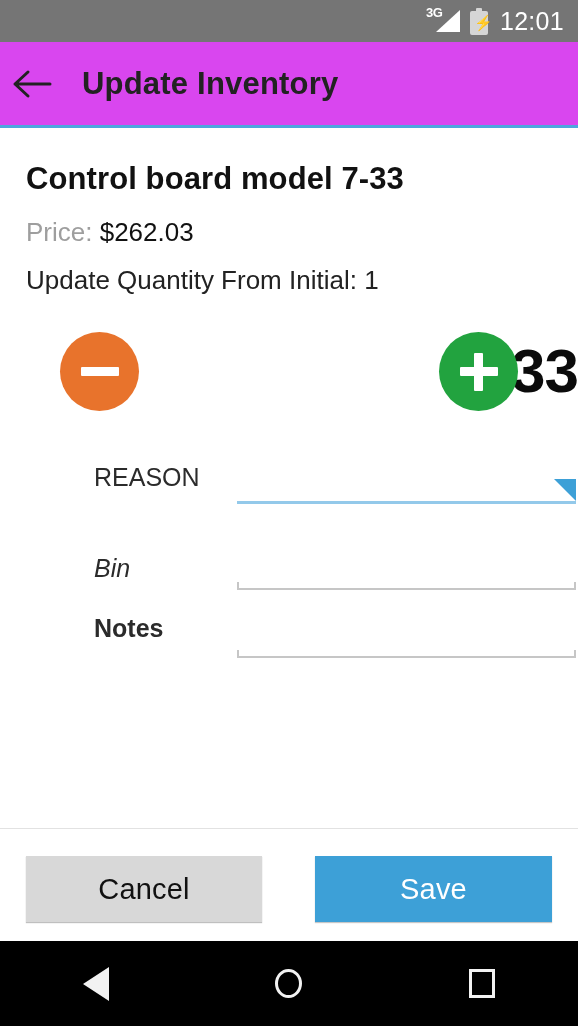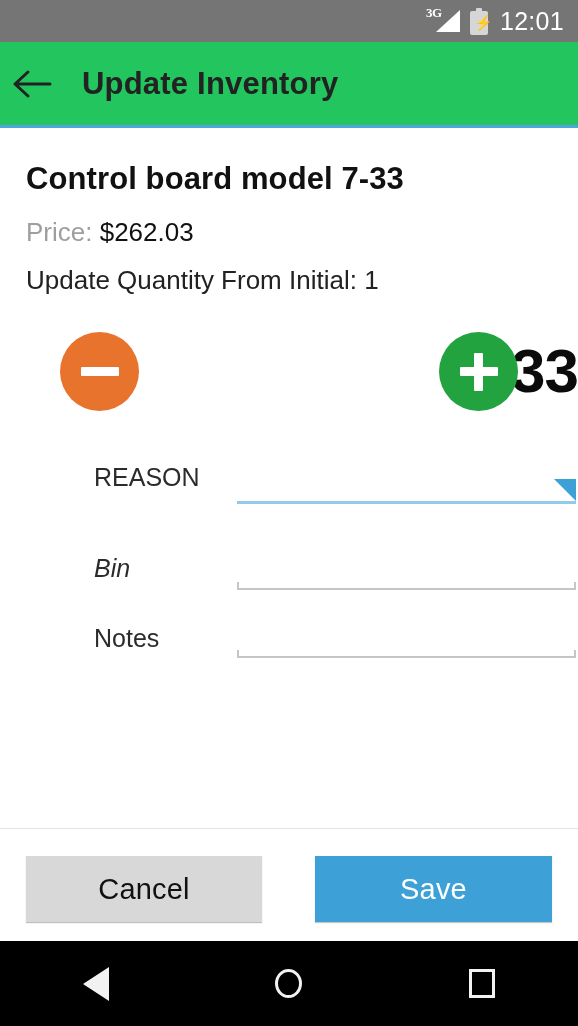--- a/index.html
+++ b/index.html
@@ -51,21 +51,20 @@
     opacity: 0;
   }
   .sb-signal .g3 {
     position: absolute;
     left: -4px; top: -2px;
     font-size: 13px;
     font-weight: bold;
     color: #ffffff;
     letter-spacing: -0.5px;
     line-height: 13px;
-    font-family: Liberation Serif, serif;
   }
   .sb-battery {
     position: relative;
     width: 18px;
     height: 27px;
     margin-right: 12px;
   }
   .sb-battery .body {
     position: absolute;
     left: 0; top: 3px;
@@ -95,21 +94,21 @@
     line-height: 25px;
     letter-spacing: 0.3px;
   }
 
   
   .app-bar {
     position: absolute;
     top: 42px; left: 0;
     width: 578px;
     height: 83px;
-    background: #22c55e;
+    background: #d946ef;
     display: flex;
     align-items: center;
   }
   .back-btn {
     width: 64px;
     height: 83px;
     display: flex;
     align-items: center;
     justify-content: center;
   }
@@ -424,21 +423,21 @@
           <div class="text-field">
             <input type="text" placeholder="" style="">
             <span class="tick-l"></span>
             <span class="underline"></span>
             <span class="tick-r"></span>
           </div>
         </div>
       </div>
 
       <div class="field-row" style="height:68px;">
-        <div class="field-label" style="top:24px;">Notes</div>
+        <div class="field-label" style="top:14px;font-weight:bold;">Notes</div>
         <div class="field-ctl" style="top:12px;">
           <div class="text-field">
             <input type="text" placeholder="" style="">
             <span class="tick-l"></span>
             <span class="underline"></span>
             <span class="tick-r"></span>
           </div>
         </div>
       </div>
 

